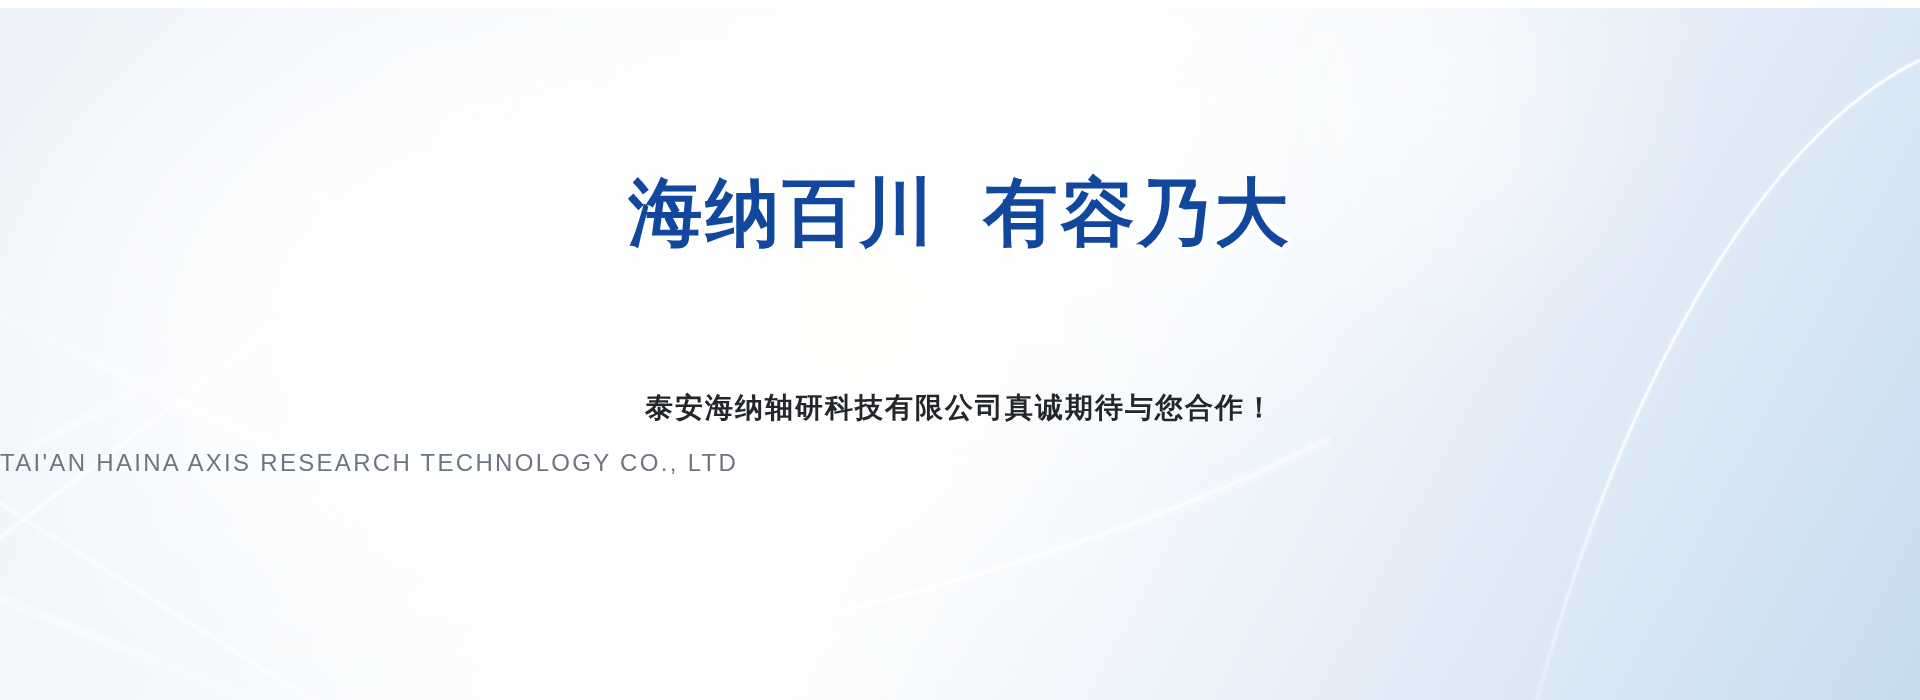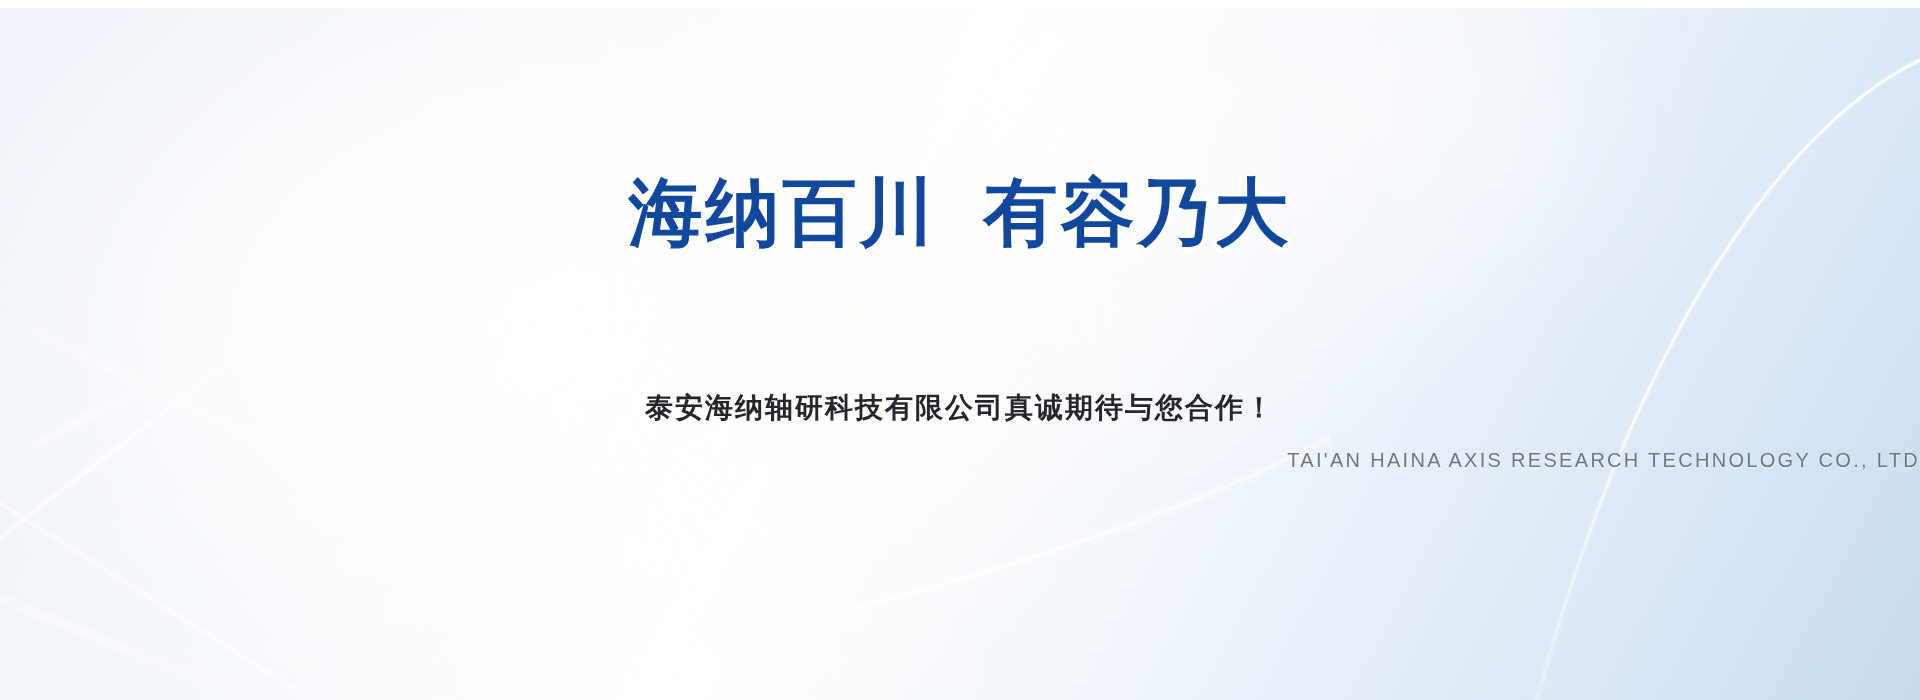--- a/index.html
+++ b/index.html
@@ -137,22 +137,22 @@
     color: #23272b;
     text-shadow: 0 1px 2px rgba(255,255,255,0.85);
   }
 
   .subtitle-en {
     margin: 0;
     position: absolute;
     top: 441px;
     left: 0;
     right: 0;
-    text-align: right;
-    font-size: 20px;
+    text-align: left;
+    font-size: 24px;
     font-weight: normal;
     letter-spacing: 2.3px;
     color: #6f7580;
     text-shadow: 0 1px 2px rgba(255,255,255,0.8);
   }
 </style>
 </head>
 <body>
 
 <div id="banner">

